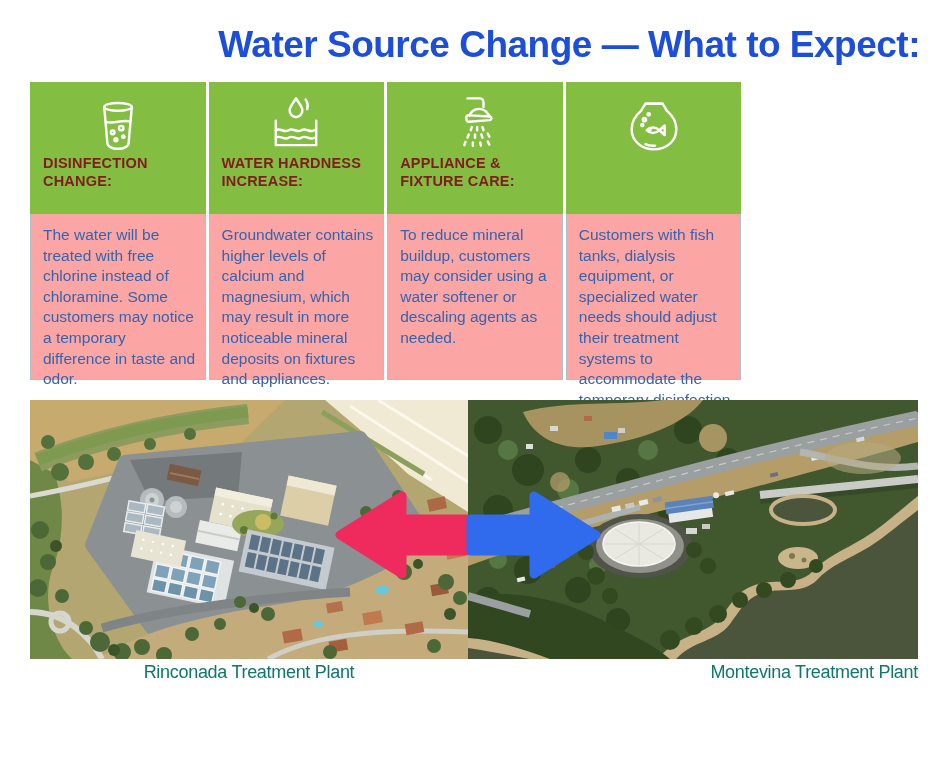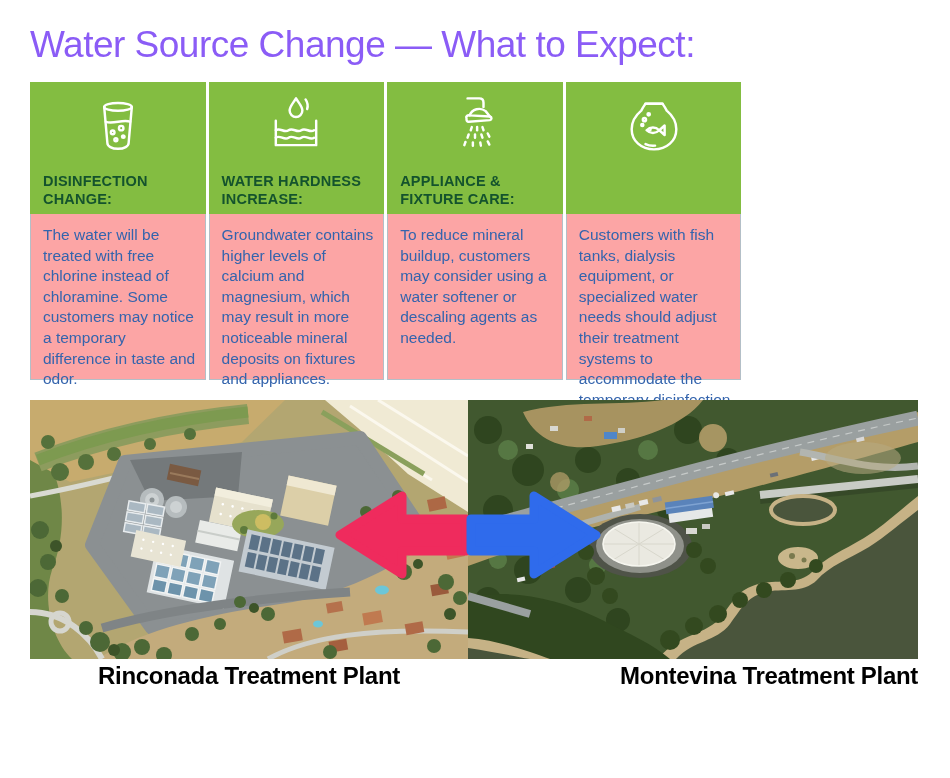--- a/index.html
+++ b/index.html
@@ -1,59 +1,59 @@
 <!DOCTYPE html>
 <html><head>
 <meta charset="utf-8">
 <style>
   html,body{margin:0;padding:0;}
   body{
     width:950px;height:778px;background:#ffffff;overflow:hidden;
     font-family:"Liberation Sans", sans-serif;
   }
   .page-title{
-    margin:24px 30px 0;text-align:left;
-    font-size:37px;font-weight:400;color:#8b5cf6;letter-spacing:-0.5px;
+    margin:24px 30px 0;text-align:right;
+    font-size:37px;font-weight:700;color:#1d4ed8;letter-spacing:-0.5px;
   }
   .exp-table{
     display:grid;grid-template-columns:repeat(5,1fr);column-gap:3px;
     margin:16px 30px 0;
   }
   .col-head{
     background:#83BD41;height:132px;position:relative;
   }
   .icon-wrap{
     position:absolute;top:10px;left:50%;transform:translateX(-50%);
     width:68px;height:68px;
   }
   .icon-wrap svg{display:block;width:68px;height:68px;}
   .head-label{
-    position:absolute;left:13px;right:3px;bottom:5px;
-    color:#14532d;font-weight:700;font-size:14.5px;line-height:1.28;
+    position:absolute;left:13px;right:3px;bottom:23px;
+    color:#7f1d1d;font-weight:700;font-size:14.5px;line-height:1.28;
     letter-spacing:0.2px;
   }
   .col-body{
     background:#fca5a5;height:166px;box-sizing:border-box;
     border:1px solid #B3BFC7;border-top:none;
     padding:11px 9px 0 12px;
     color:#3464AD;font-size:15.5px;line-height:1.33;
   }
   .photos{
     position:relative;height:259px;margin:20px 32px 0 30px;display:flex;
   }
   .photo{height:100%;}
   .photo svg{display:block;width:100%;height:100%;}
   .photo-left{width:438px;}
   .photo-right{width:450px;}
   .arrows-overlay{
     position:absolute;left:0;top:0;width:100%;height:100%;pointer-events:none;
   }
   .captions{display:flex;margin:3px 32px 0 30px;}
   .caption{
-    font-size:24px;font-weight:700;color:#000000;text-align:center;
+    font-size:18px;font-weight:400;color:#0f766e;text-align:center;
     letter-spacing:-0.3px;
   }
   .caption-left{width:438px;}
   .caption-right{width:450px;text-align:right;}
   .hicon{stroke:#fff;fill:none;stroke-width:2.3;stroke-linecap:round;stroke-linejoin:round;}
 </style>
 </head>
 <body>
 
 <div class="page">

